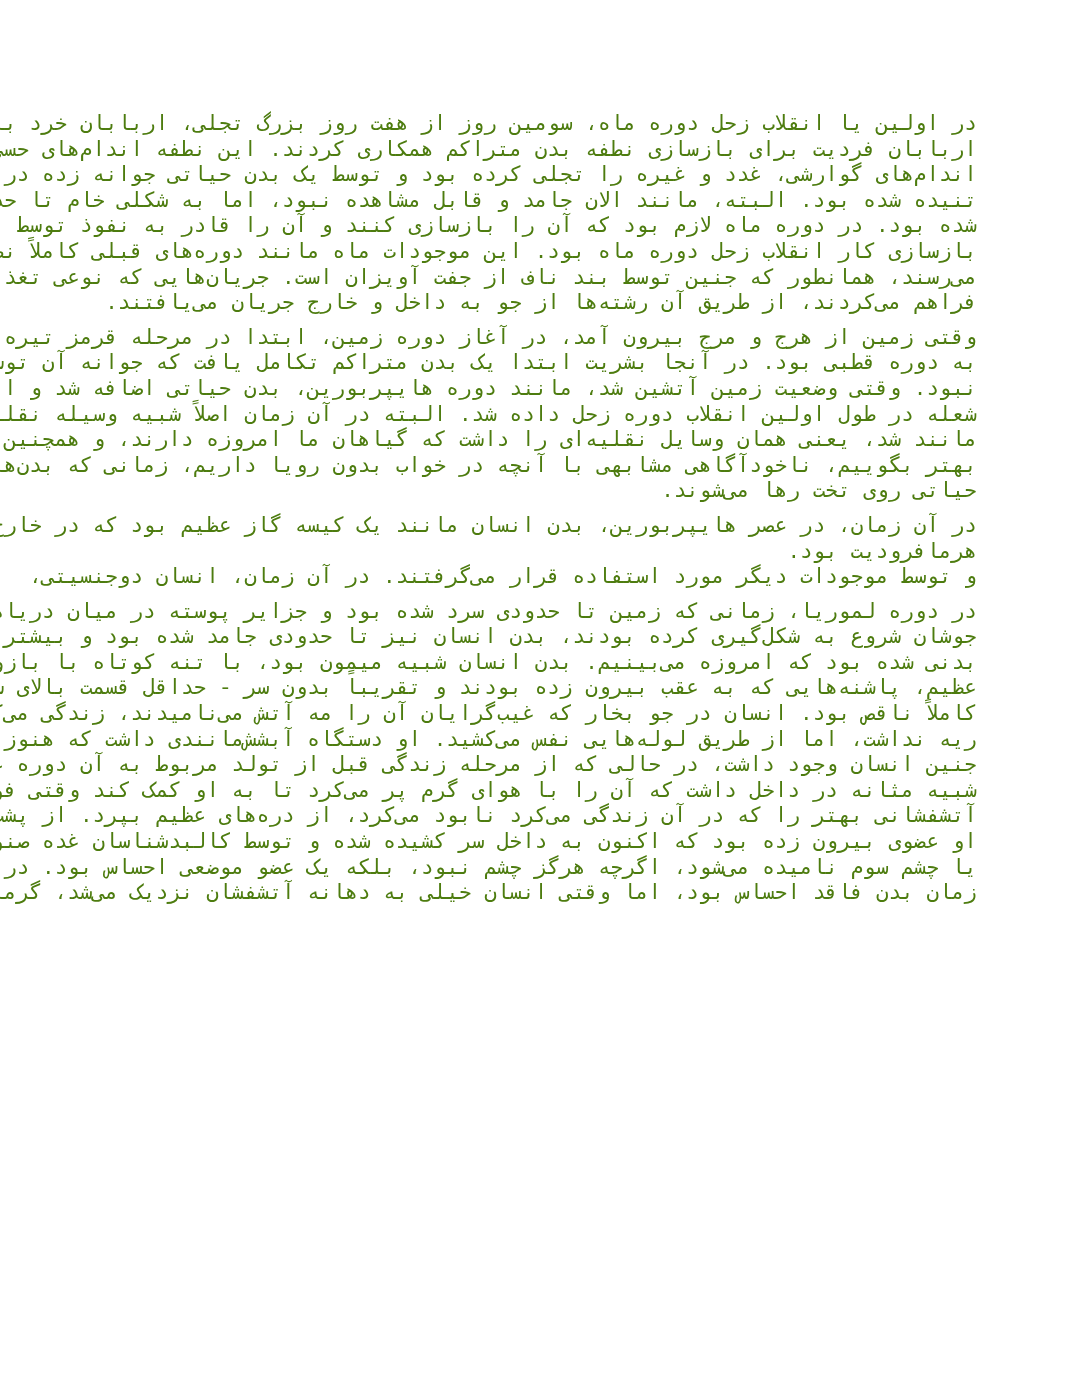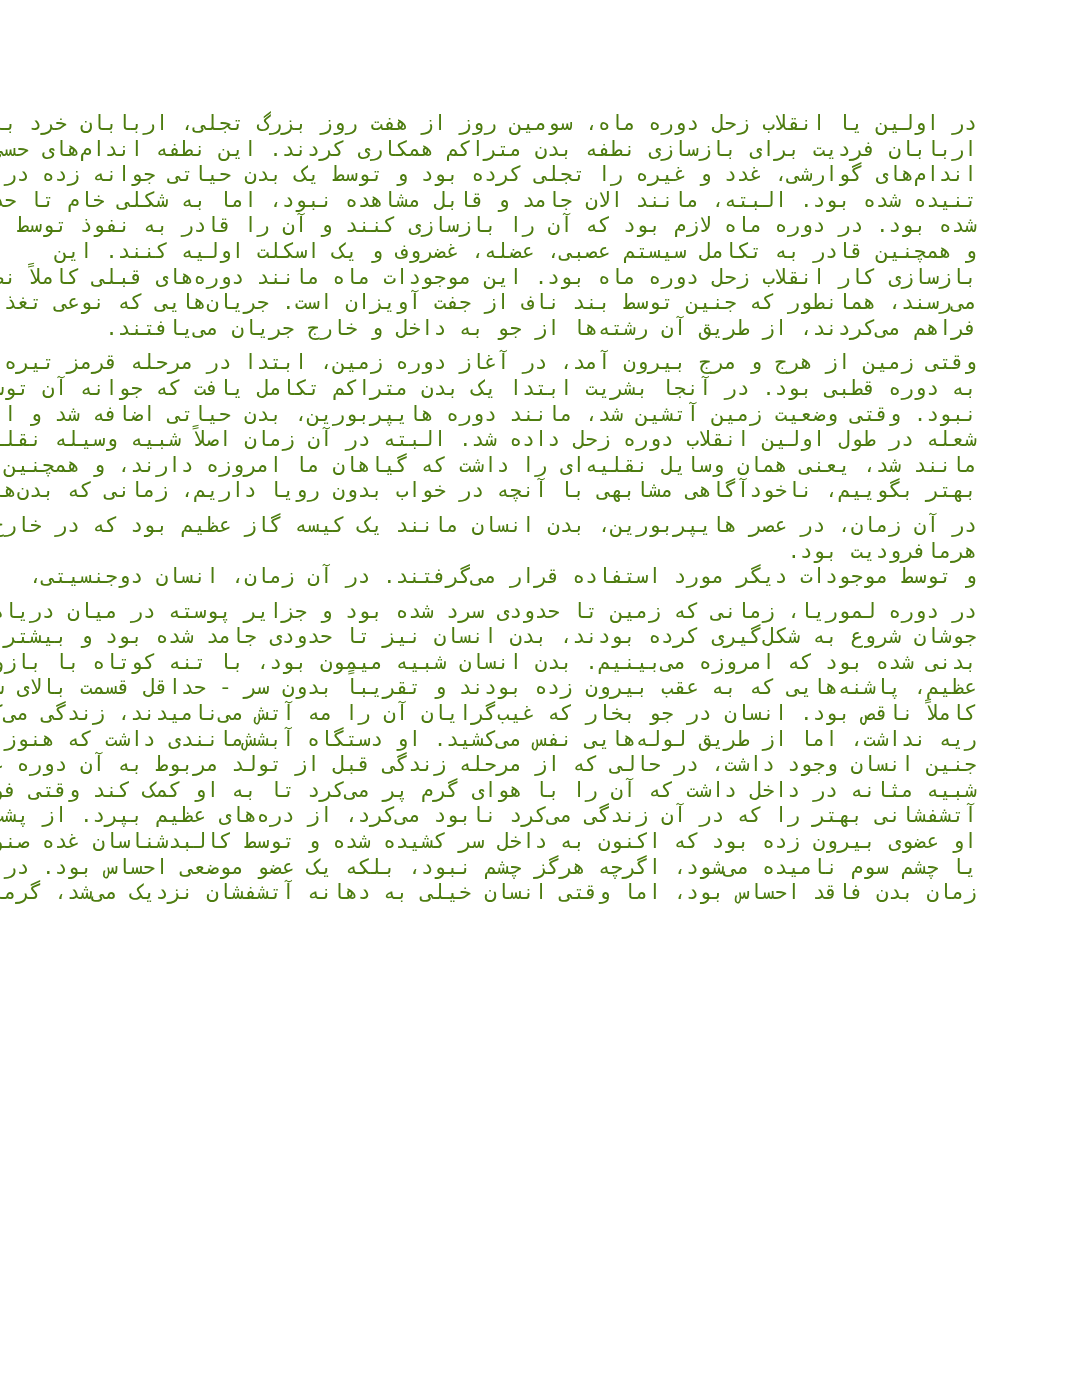--- a/index.html
+++ b/index.html
@@ -36,33 +36,33 @@
 </head>
 <body>
 
 <div class="page">
   <div class="para">
     <span class="line">در اولین یا انقلاب زحل دوره ماه، سومین روز از هفت روز بزرگ تجلی، اربابان خرد با</span>
     <span class="line">اربابان فردیت برای بازسازی نطفه بدن متراکم همکاری کردند. این نطفه اندام‌های حسی جنینی،</span>
     <span class="line">اندام‌های گوارشی، غدد و غیره را تجلی کرده بود و توسط یک بدن حیاتی جوانه زده در هم</span>
     <span class="line">تنیده شده بود. البته، مانند الان جامد و قابل مشاهده نبود، اما به شکلی خام تا حدودی سازماندهی</span>
     <span class="line">شده بود. در دوره ماه لازم بود که آن را بازسازی کنند و آن را قادر به نفوذ توسط یک بدن میل</span>
-    <span class="line">و همچنین قادر به تکامل سیستم عصبی، عضله، غضروف و یک اسکلت اولیه کنند. این</span>
     <span class="line">بازسازی کار انقلاب زحل دوره ماه بود. این موجودات ماه مانند دوره‌های قبلی کاملاً نطفه‌ای</span>
     <span class="line">می‌رسند، همانطور که جنین توسط بند ناف از جفت آویزان است. جریان‌هایی که نوعی تغذیه را</span>
     <span class="line">فراهم می‌کردند، از طریق آن رشته‌ها از جو به داخل و خارج جریان می‌یافتند.</span>
   </div>
 
   <div class="para">
     <span class="line">وقتی زمین از هرج و مرج بیرون آمد، در آغاز دوره زمین، ابتدا در مرحله قرمز تیره معروف</span>
     <span class="line">به دوره قطبی بود. در آنجا بشریت ابتدا یک بدن متراکم تکامل یافت که جوانه آن توسط اربابان</span>
     <span class="line">نبود. وقتی وضعیت زمین آتشین شد، مانند دوره هایپربورین، بدن حیاتی اضافه شد و انسان گیاه</span>
     <span class="line">شعله در طول اولین انقلاب دوره زحل داده شد. البته در آن زمان اصلاً شبیه وسیله نقلیه فعلی ما</span>
     <span class="line">مانند شد، یعنی همان وسایل نقلیه‌ای را داشت که گیاهان ما امروزه دارند، و همچنین آگاهی یا</span>
     <span class="line">بهتر بگوییم، ناخودآگاهی مشابهی با آنچه در خواب بدون رویا داریم، زمانی که بدن‌های متراکم و</span>
+    <span class="line">حیاتی روی تخت رها می‌شوند.</span>
   </div>
 
   <div class="para">
     <span class="line">در آن زمان، در عصر هایپربورین، بدن انسان مانند یک کیسه گاز عظیم بود که در خارج از</span>
     <span class="line">هرمافرودیت بود.</span>
     <span class="line">و توسط موجودات دیگر مورد استفاده قرار می‌گرفتند. در آن زمان، انسان دوجنسیتی،</span>
   </div>
 
   <div class="para">
     <span class="line">در دوره لموریا، زمانی که زمین تا حدودی سرد شده بود و جزایر پوسته در میان دریاهای</span>

